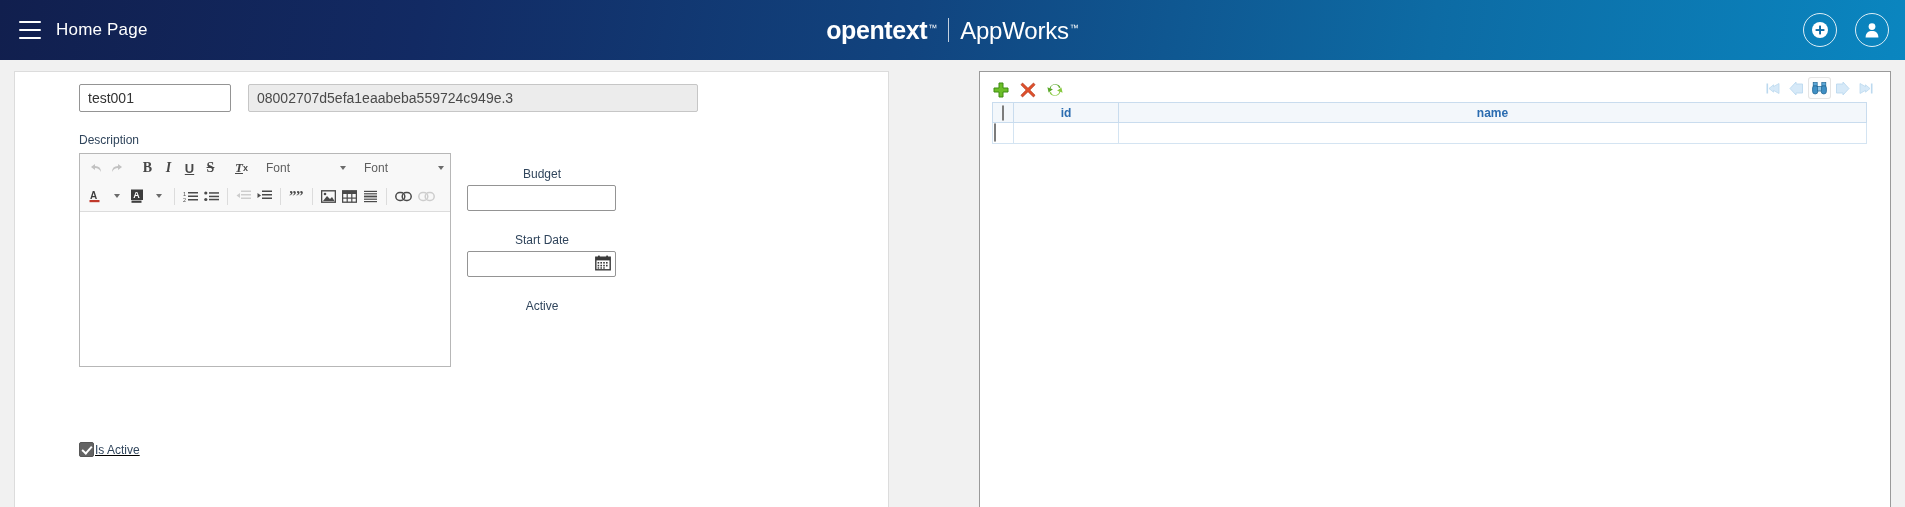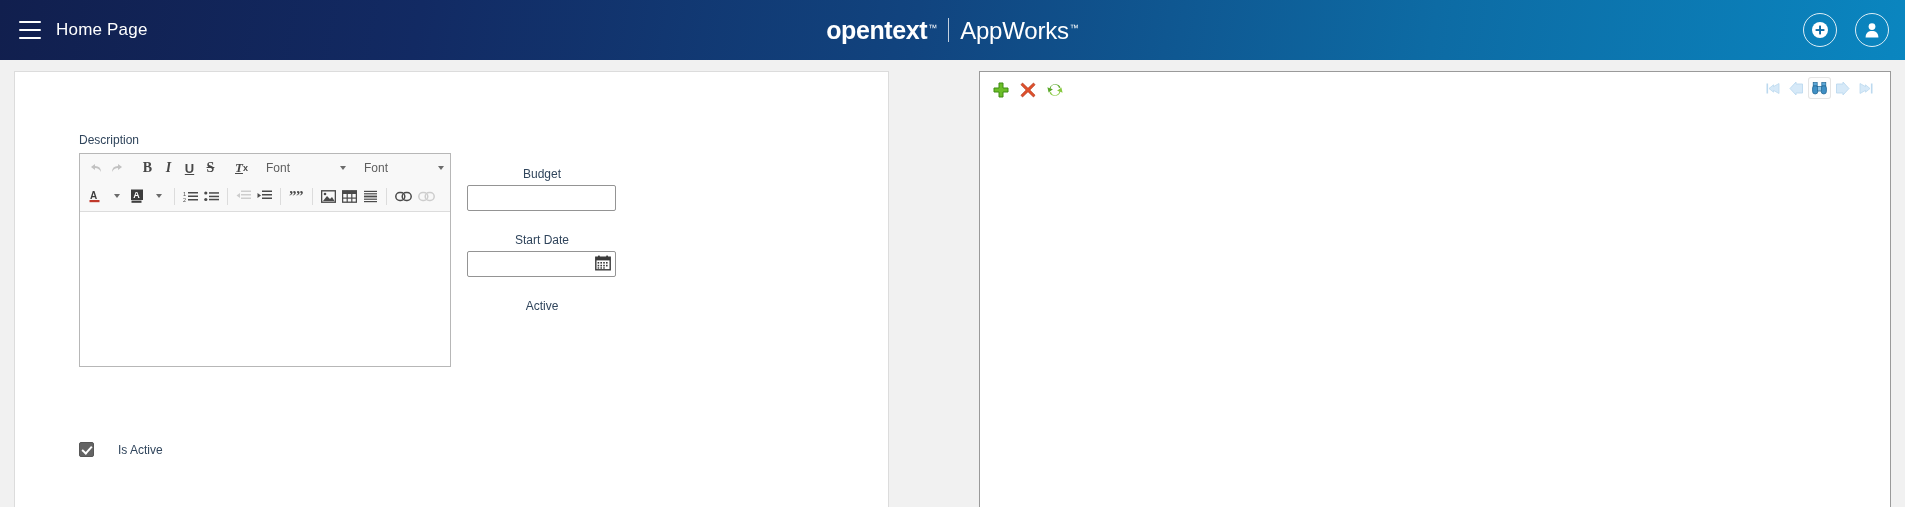--- a/index.html
+++ b/index.html
@@ -131,21 +131,21 @@
     appearance: none; -webkit-appearance: none;
     font-family: "Liberation Sans", sans-serif;
   }
   .sel-wrap { position: relative; width: 147px; }
   .sel-caret {
     position: absolute; right: 9px; top: 9px; width: 9px; height: 9px;
     border-right: 1.4px solid #666; border-bottom: 1.4px solid #666;
     transform: rotate(45deg); pointer-events: none;
   }
 
-  .checkrow { position: absolute; left: 64px; top: 370px; display: flex; align-items: center; gap: 24px; }
+  .checkrow { position: absolute; left: 64px; top: 370px; display: flex; align-items: center; gap: 1px; text-decoration: underline; }
   .chk {
     width: 15px; height: 15px; background: #646464; border: 1px solid #575757;
     border-radius: 2px; position: relative; cursor: pointer;
   }
   .chk::after {
     content: ""; position: absolute; left: 4px; top: 1px;
     width: 4px; height: 8px; border-right: 2px solid #fff; border-bottom: 2px solid #fff;
     transform: rotate(42deg);
   }
 
@@ -213,20 +213,24 @@
         <path d="M2.6 16.5 C2.6 11.8 5.4 9.9 9 9.9 C12.6 9.9 15.4 11.8 15.4 16.5 Z" fill="#ffffff"></path>
       </svg>
     </div>
   </div>
 </div>
 
 <div class="body-area">
 
   <div class="left-panel">
 
+    <div class="field-row1">
+      <input class="inp inp-name" value="test001" style="">
+      <input class="inp inp-id" readonly="" value="08002707d5efa1eaabeba559724c949e.3" style="">
+    </div>
 
     <div class="lbl desc-label">Description</div>
 
     <div class="editor">
       <div class="editor-toolbar">
 
         <div class="tb-row">
           <div class="tb-btn dim">
             <svg width="14" height="12" viewBox="0 0 14 12">
                 <path d="M2 5 L6 2 L6 4 Q12 4 12 10 Q10 6 6 6 L6 8 Z" fill="#c2c2c2"></path>
@@ -458,14 +462,34 @@
         </span>
         <span class="pg">
           <svg width="15" height="13" viewBox="0 0 15 13">
               <path d="M2 1.5 L2 11.5 L7.5 8.4 L7.5 10.2 L12 6.5 L7.5 2.8 L7.5 4.6 Z" fill="#d6e9f8" stroke="#bcd9ef" stroke-width="0.8"></path>
               <rect x="12.9" y="1.5" width="1.6" height="10" fill="#bcd9ef"></rect>
             </svg>
         </span>
       </div>
     </div>
 
+    <table class="grid">
+      <thead>
+        <tr>
+          <th class="col-chk">
+            <span class="gchk"></span>
+          </th>
+          <th class="col-id">id</th>
+          <th>name</th>
+        </tr>
+      </thead>
+      <tbody>
+        <tr>
+          <td class="col-chk">
+            <span class="gchk"></span>
+          </td>
+          <td class="col-id"></td>
+          <td></td>
+        </tr>
+      </tbody>
+    </table>
   </div>
 </div>
 
 </body></html>

